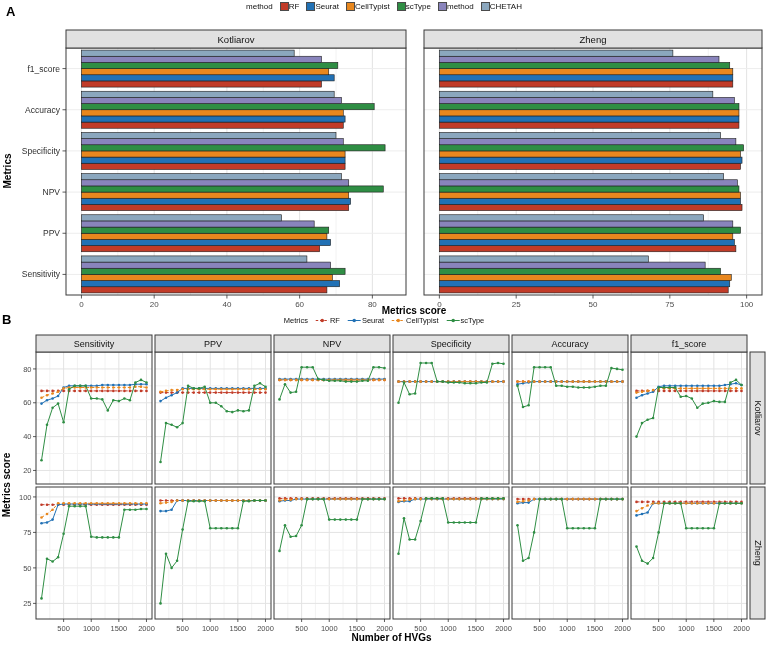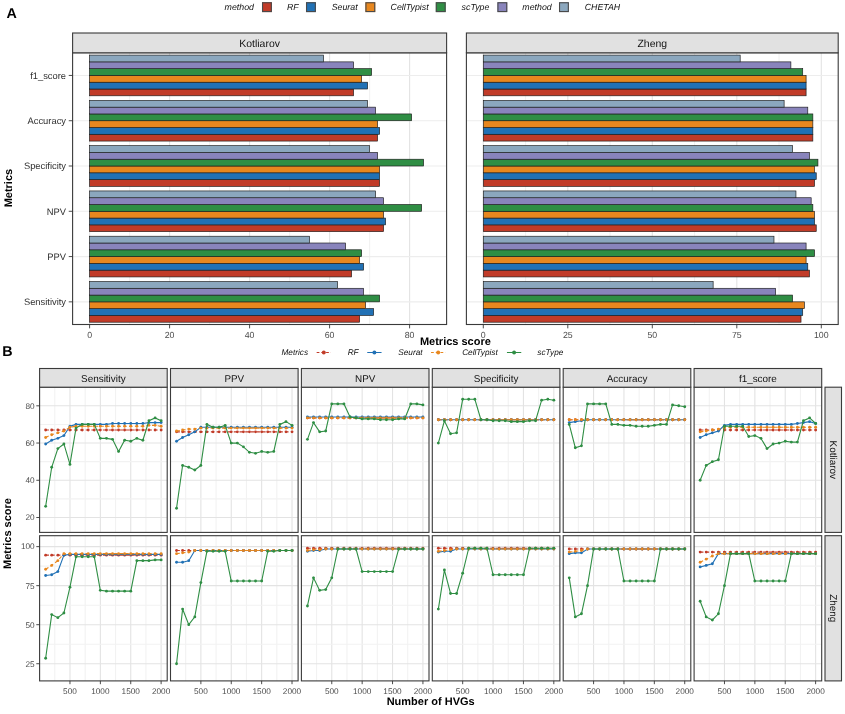--- a/index.html
+++ b/index.html
@@ -2,25 +2,25 @@
 <html><head>
 <meta charset="utf-8">
 <style>
   html,body{margin:0;padding:0;background:#ffffff;}
   body{width:768px;height:649px;position:relative;overflow:hidden;
        font-family:"Liberation Sans",sans-serif;-webkit-font-smoothing:antialiased;}
   .panel-letter{position:absolute;font-size:13px;font-weight:bold;color:#000;}
   #label-a{left:6px;top:4px;}
   #label-b{left:2px;top:312px;}
   .legend{position:absolute;left:50%;transform:translateX(-50%);display:flex;
-          align-items:flex-end;gap:7px;white-space:nowrap;font-style:italic;}
+          align-items:flex-end;gap:7px;white-space:nowrap;}
   #legend-a{top:2px;}
   #legend-b{top:316px;}
   .legend .lg-title{font-size:8px;color:#111;}
-  .legend .lg-item{display:flex;align-items:center;gap:14px;}
+  .legend .lg-item{display:flex;align-items:center;gap:0;}
   .legend .lg-label{font-size:8px;color:#111;}
   .swatch{width:9px;height:9px;border:1px solid #4a4a4a;box-sizing:border-box;display:inline-block;}
   svg{position:absolute;left:0;font-family:"Liberation Sans",sans-serif;display:block;}
   #chartA{top:18px;}
   #chartB{top:330px;}
 </style>
 </head>
 <body>
 
 <div id="label-a" class="panel-letter">A</div>

